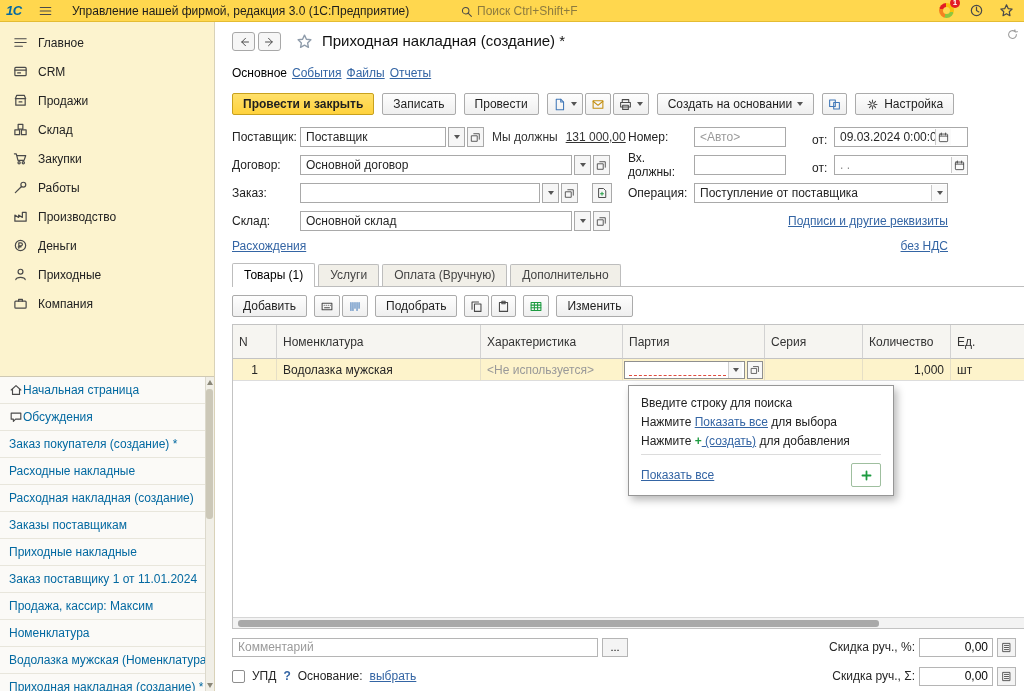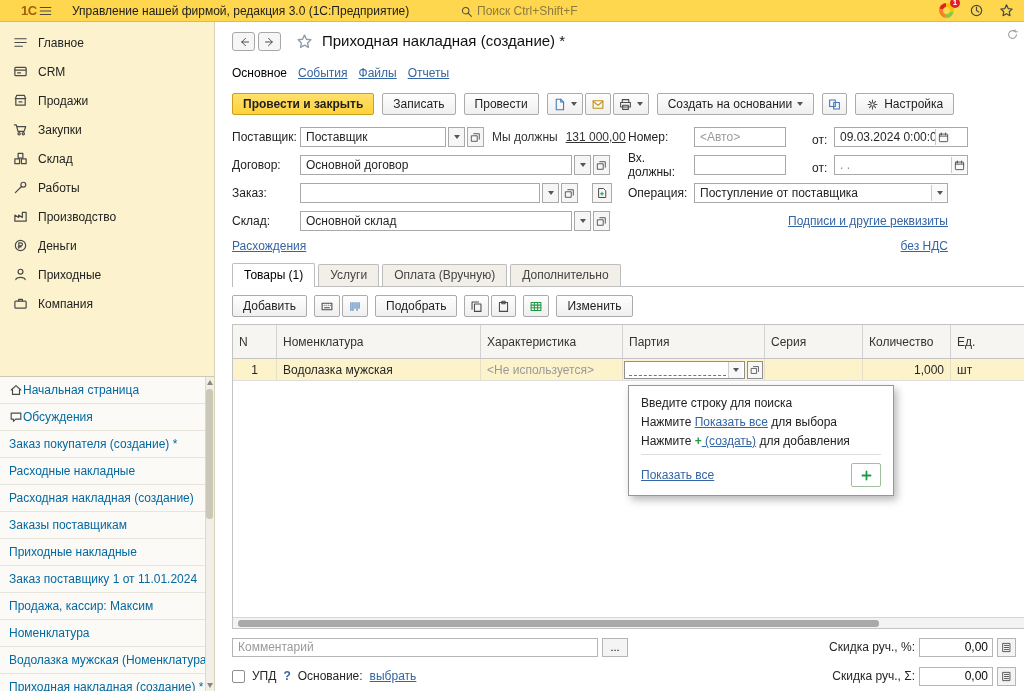--- a/index.html
+++ b/index.html
@@ -6,21 +6,21 @@
 html,body{width:1024px;height:691px;overflow:hidden}
 body{font-family:"Liberation Sans",sans-serif;font-size:12px;color:#262626;background:#fff}
 .app{position:absolute;inset:0;background:#fff}
 svg.ic{stroke:#4a4a4a;fill:none;stroke-width:1.3;stroke-linecap:round;stroke-linejoin:round;display:block}
 svg.ic.blue{stroke:#4178b8}
 svg.ic.green{stroke:#1d9b40}
 svg.ic.gold{stroke:#c28e0e}
 svg.ic.grey{stroke:#8f9cab}
 
 .topbar{position:absolute;left:0;top:0;right:0;height:22px;background:#ffd74e;border-bottom:1px solid #e4bc33;z-index:20}
-.logo{position:absolute;left:21px;top:3px;font-weight:800;color:#a16207;font-size:13px;letter-spacing:-.5px}
+.logo{position:absolute;left:6px;top:3px;font-weight:800;font-style:italic;color:#0369a1;font-size:13px;letter-spacing:-.5px}
 .tb-menu{position:absolute;left:38px;top:4px;cursor:pointer}
 .tb-title{position:absolute;left:72px;top:4px;color:#1c1c1c;white-space:nowrap}
 .tb-search{position:absolute;left:460px;top:1px;display:flex;align-items:center;gap:4px;height:20px}
 .tb-search input{border:0;background:transparent;outline:none;width:150px;font:inherit;font-size:12px;color:#333}
 .tb-search input::placeholder{color:#8d7b3f}
 .tb-icons{position:absolute;right:10px;top:3px;display:flex;align-items:center;gap:15px}
 .noti{position:relative;width:15px;height:15px;border-radius:50%;background:conic-gradient(#f9c20a 0 30%,#8dc63f 30% 55%,#f58220 55% 80%,#e31e24 80% 100%);cursor:pointer}
 .noti::after{content:"";position:absolute;inset:4px;background:#ffd74e;border-radius:50%}
 .badge{position:absolute;right:-6px;top:-5px;background:#e31e24;color:#fff;font-size:8px;line-height:10px;min-width:10px;border-radius:5px;text-align:center;padding:0 2px;z-index:2;font-weight:700}
 
@@ -35,21 +35,21 @@
 .win-arr.up{top:3px;border-bottom:5px solid #8a8778}
 .win-arr.dn{bottom:3px;border-top:5px solid #8a8778}
 .win-thumb{position:absolute;right:1px;top:12px;width:7px;height:130px;background:#ccc8b8;border-radius:3px}
 
 .main{position:absolute;left:215px;top:22px;right:0;bottom:0;background:#fff;display:flex;flex-direction:column}
 .doc-header{height:38px;position:relative;flex:none}
 .nav-btn{position:absolute;top:10px;width:23px;height:19px;border:1px solid #a8a8a8;border-radius:3px;background:#f6f6f6;display:flex;align-items:center;justify-content:center;cursor:pointer}
 .doc-star{position:absolute;left:81px;top:11px;cursor:pointer}
 .doc-title{position:absolute;left:107px;top:10px;font-size:15px;color:#111;white-space:nowrap}
 .doc-refresh{position:absolute;right:5px;top:6px;opacity:.55;cursor:pointer}
-.nav-tabs{height:26px;display:flex;align-items:center;gap:11px;padding-left:17px;flex:none}
+.nav-tabs{height:26px;display:flex;align-items:center;gap:5px;padding-left:17px;flex:none}
 .nav-tab{color:#3465a4;text-decoration:underline;cursor:pointer}
 .nav-tab.active{color:#000;text-decoration:none;cursor:default}
 .cmdbar{height:32px;display:flex;align-items:center;gap:8px;padding-left:17px;flex:none;margin-top:2px}
 .btn{height:22px;display:inline-flex;align-items:center;gap:5px;padding:0 10px;border:1px solid #ababab;border-radius:2px;background:linear-gradient(#fefefe,#efefef);font-size:12px;color:#1f1f1f;cursor:pointer;white-space:nowrap}
 .btn.primary{background:linear-gradient(#ffe06a,#ffd23c);border-color:#c8a11e;font-weight:700}
 .btn.iconb{padding:0 5px;min-width:24px;justify-content:center}
 .grp{display:inline-flex;gap:2px}
 .chev{width:0;height:0;border-left:3.5px solid transparent;border-right:3.5px solid transparent;border-top:4px solid #555;display:inline-block}
 
 .form{padding-left:17px;margin-top:3px;flex:none;width:733px}
@@ -159,33 +159,33 @@
       <div class="sec-item">
         <svg class="ic" width="15" height="15" viewBox="0 0 16 16">
             <path d="M2.5 6l1.5-3.5h8L13.5 6"></path>
             <rect x="3" y="6" width="10" height="7"></rect>
             <path d="M6.5 9.5h3"></path>
           </svg>
         <span>Продажи</span>
       </div>
       <div class="sec-item">
         <svg class="ic" width="15" height="15" viewBox="0 0 16 16">
+            <rect x="2" y="8.5" width="5" height="5"></rect>
+            <rect x="9" y="8.5" width="5" height="5"></rect>
+            <rect x="5.5" y="2.5" width="5" height="5"></rect>
+          </svg>
+        <span>Склад</span>
+      </div>
+      <div class="sec-item">
+        <svg class="ic" width="15" height="15" viewBox="0 0 16 16">
             <path d="M1.5 3h2l1.8 7h6.5l1.7-5H4"></path>
             <circle cx="6.5" cy="12.5" r="1.2"></circle>
             <circle cx="11" cy="12.5" r="1.2"></circle>
           </svg>
         <span>Закупки</span>
-      </div>
-      <div class="sec-item">
-        <svg class="ic" width="15" height="15" viewBox="0 0 16 16">
-            <rect x="2" y="8.5" width="5" height="5"></rect>
-            <rect x="9" y="8.5" width="5" height="5"></rect>
-            <rect x="5.5" y="2.5" width="5" height="5"></rect>
-          </svg>
-        <span>Склад</span>
       </div>
       <div class="sec-item">
         <svg class="ic" width="15" height="15" viewBox="0 0 16 16">
             <circle cx="11" cy="5" r="2.6"></circle>
             <path d="M2.5 13.5L8.8 7.2"></path>
           </svg>
         <span>Работы</span>
       </div>
       <div class="sec-item">
         <svg class="ic" width="15" height="15" viewBox="0 0 16 16">

